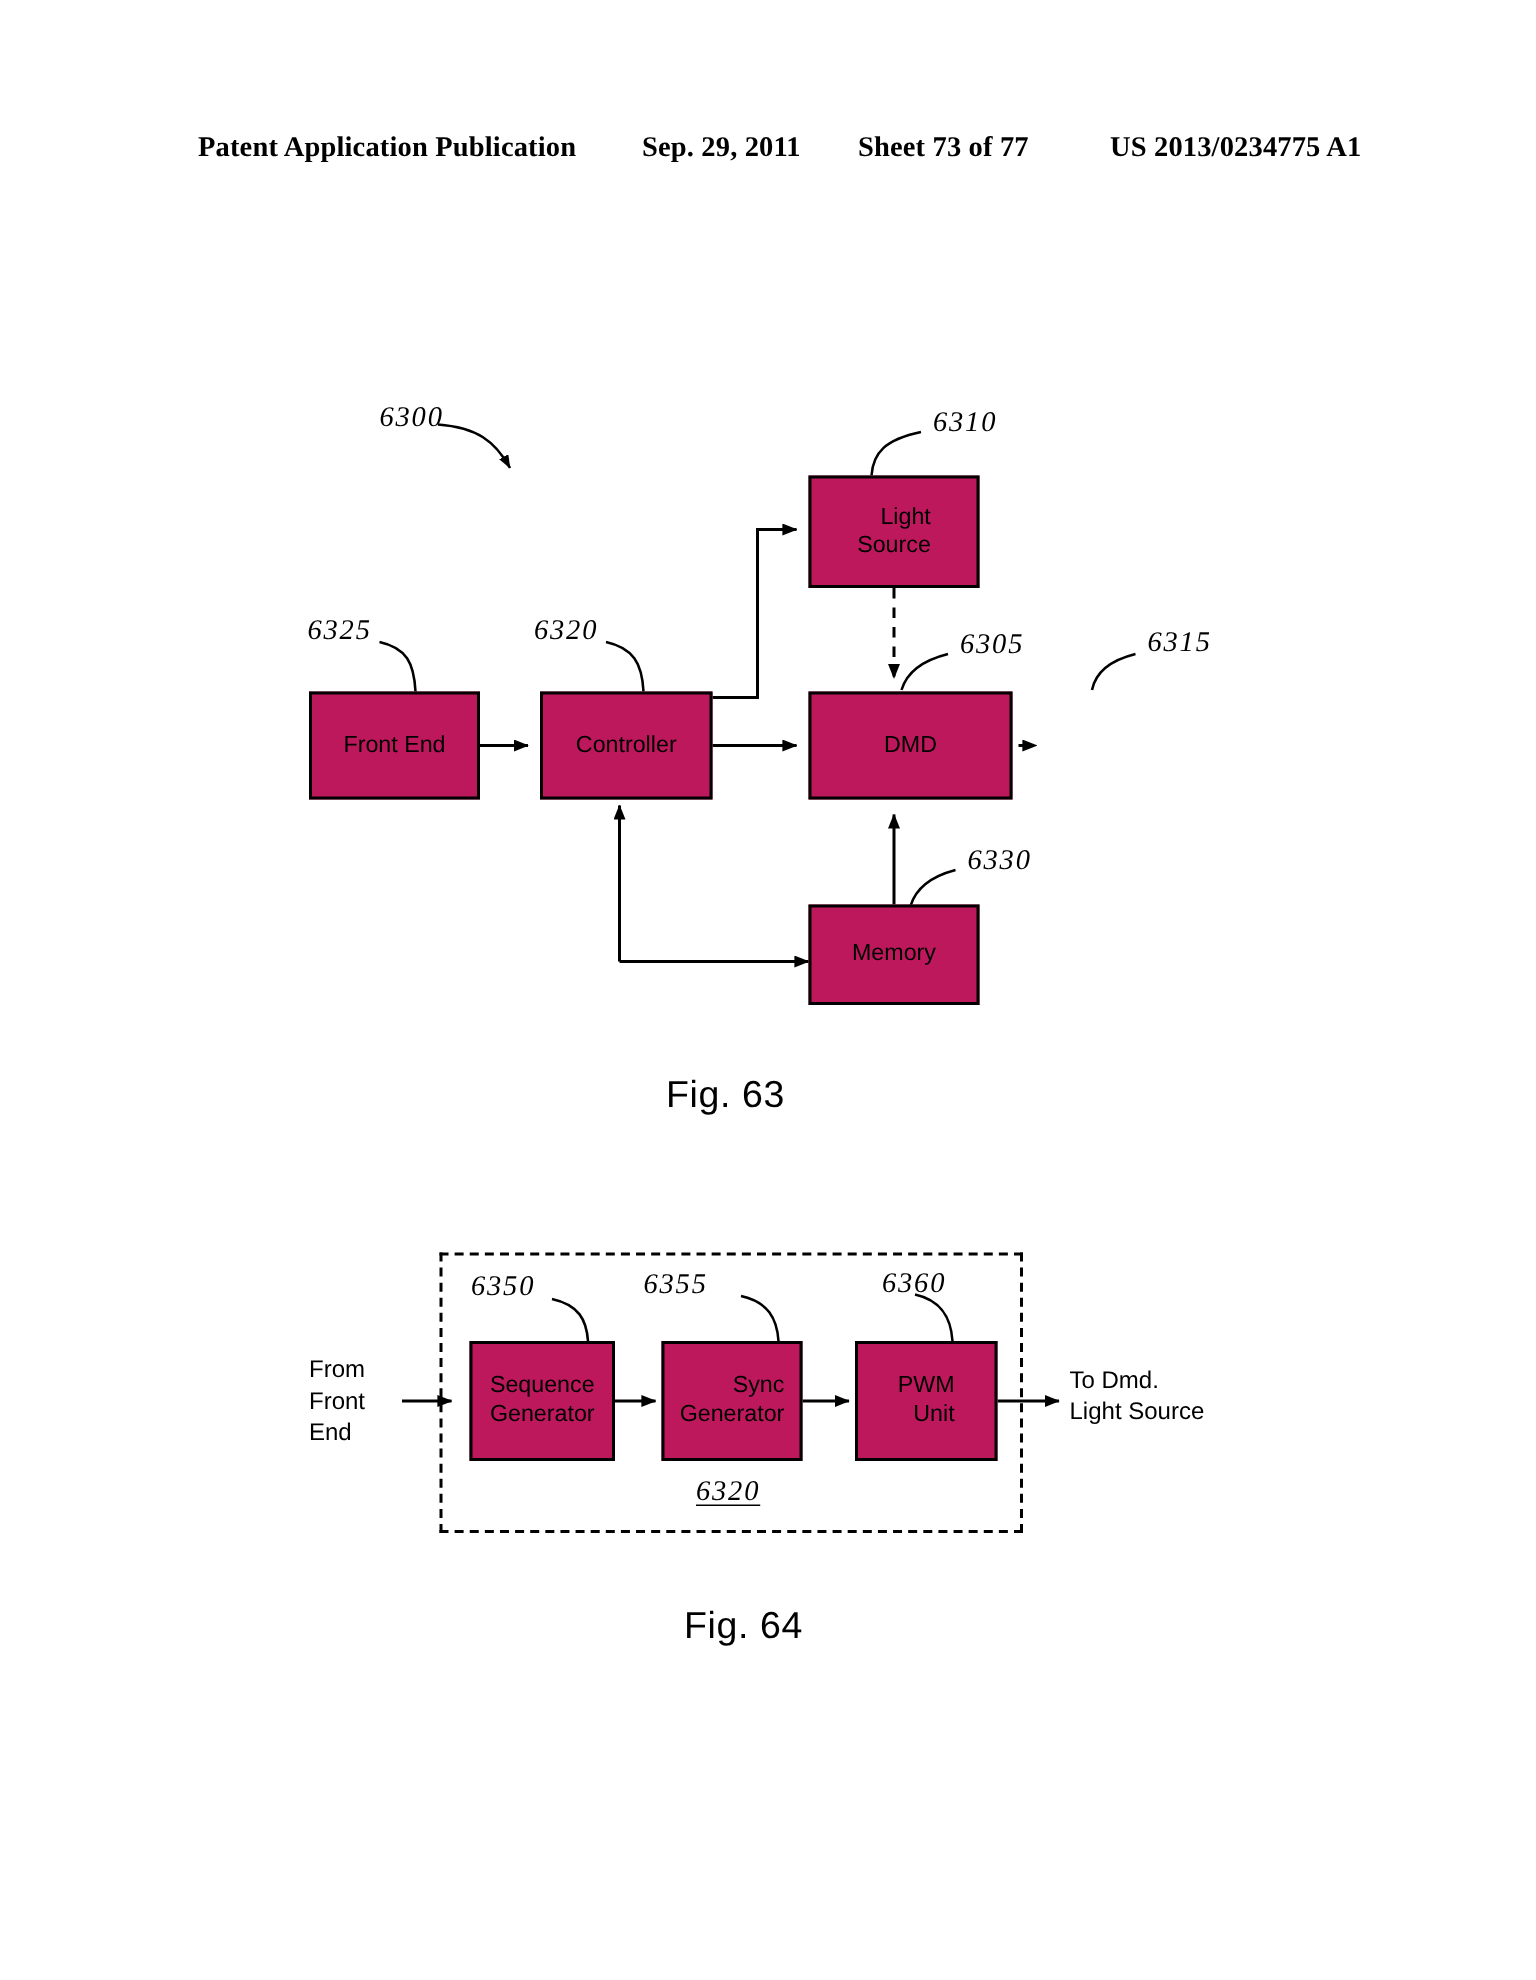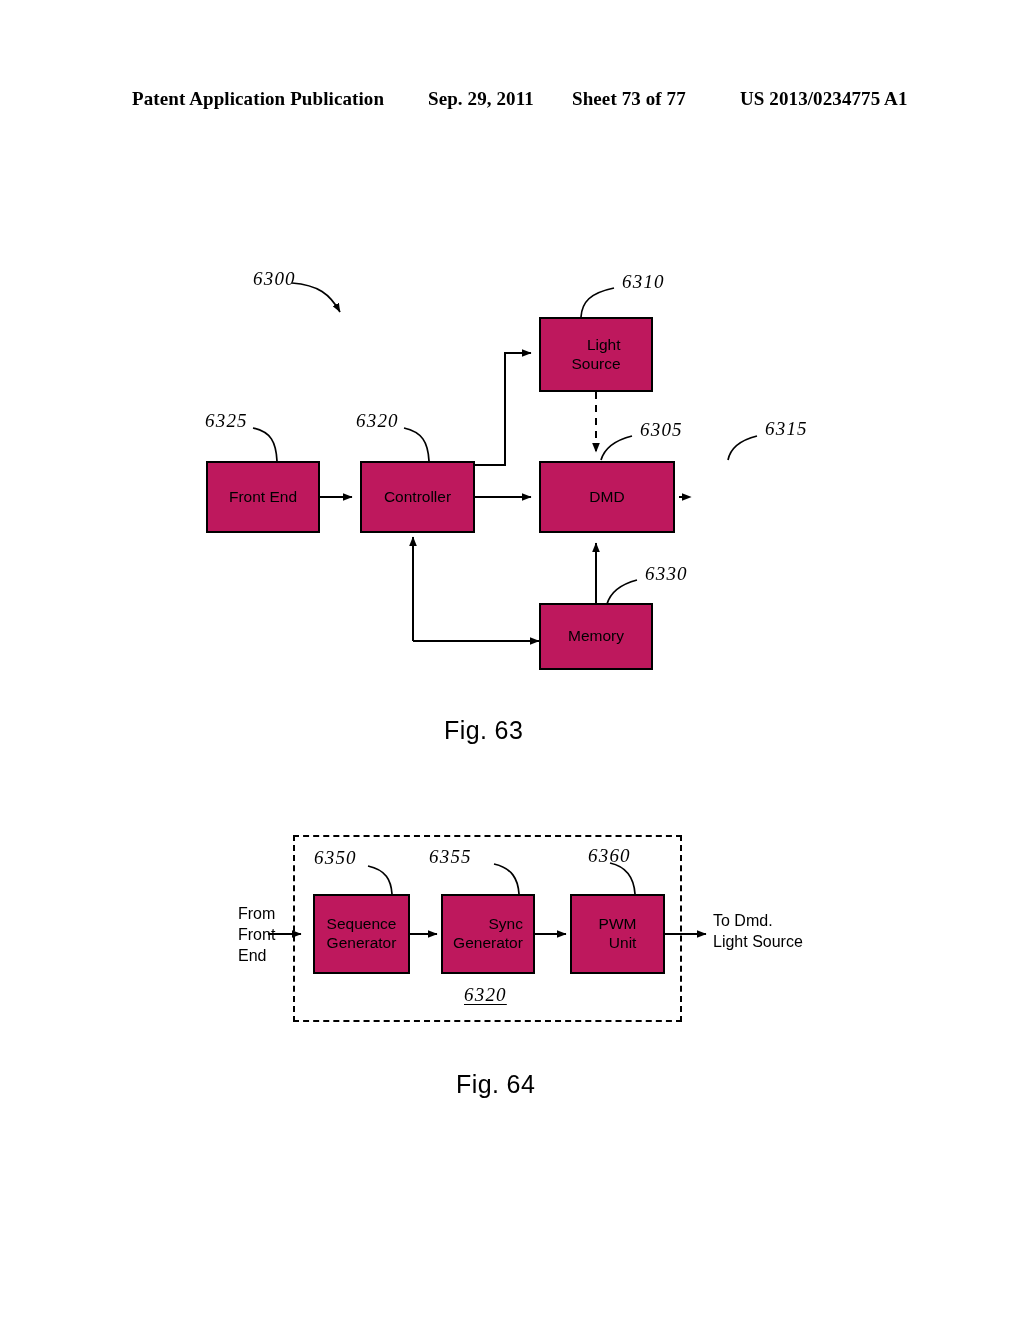--- a/index.html
+++ b/index.html
@@ -215,21 +215,21 @@
   <div class="box" style="left:441px; top:894px; width:94px; height:80px;">
     <span>Sync
 Generator</span>
   </div>
 
   <div class="box" style="left:570px; top:894px; width:95px; height:80px;">
     <span>PWM
 Unit</span>
   </div>
 
-  <div class="flabel" style="left:206px; top:904px; width:60px;margin-left:32px;">From
+  <div class="flabel" style="left:206px; top:904px; width:60px;">From
 Front
 End</div>
 
   <div class="flabel" style="left:713px; top:911px; width:130px;">To Dmd.
 Light Source</div>
 
   <div class="ref" style="left:314px; top:847px;">6350</div>
   <div class="ref" style="left:429px; top:846px;">6355</div>
   <div class="ref" style="left:544px; top:845px;margin-left:44px;">6360</div>
 

